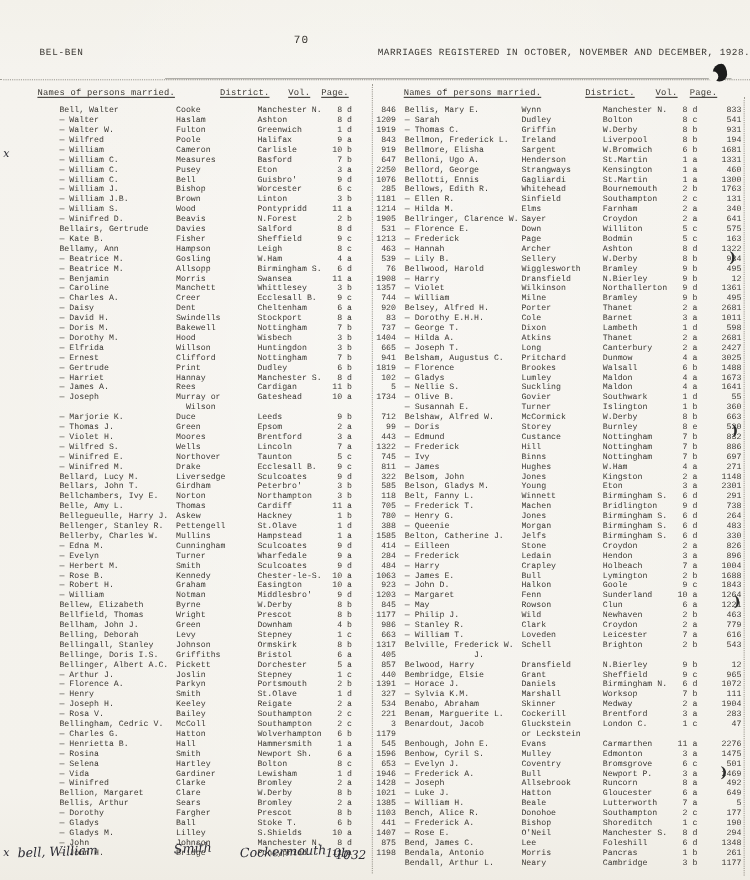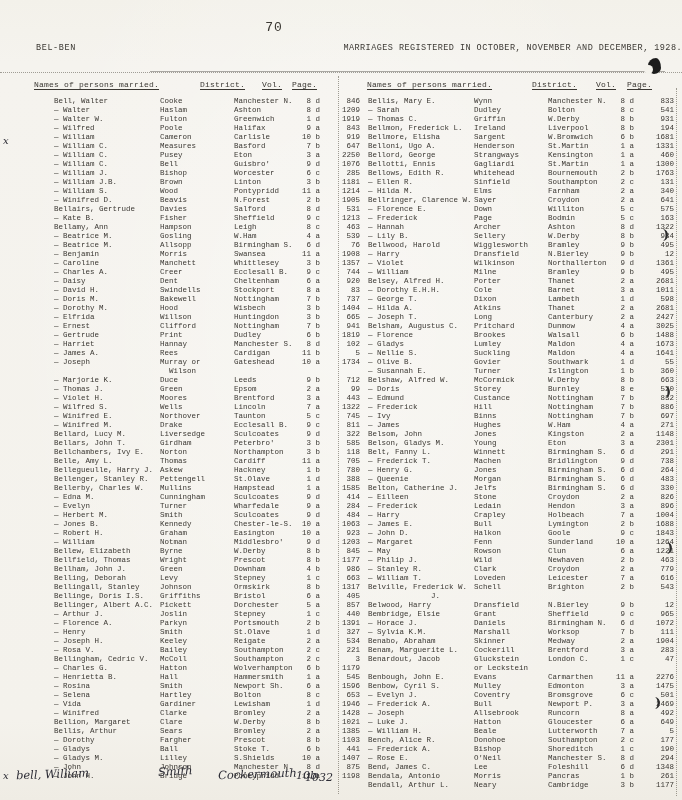--- a/index.html
+++ b/index.html
@@ -6,21 +6,21 @@
   body{
     width:682px;height:800px;position:relative;overflow:hidden;
     background:
       radial-gradient(ellipse at 50% 40%, rgba(255,255,255,.35), rgba(0,0,0,0) 70%),
       linear-gradient(180deg,#f3f1ea 0%,#f5f3ee 8%,#f4f2ec 90%,#efece4 100%);
     font-family:"Liberation Mono","DejaVu Sans Mono",monospace;
     color:#3b3833;
   }
   .abs{position:absolute;}
   .typed{font-family:"Liberation Mono","DejaVu Sans Mono",monospace;color:#3b3833;}
-  .page-number{left:0;width:548px;top:20px;text-align:center;font-size:13px;letter-spacing:1px;}
+  .page-number{left:0;width:548px;top:32px;text-align:center;font-size:10px;letter-spacing:1px;}
   .range{left:36px;top:43px;font-size:8.5px;letter-spacing:.6px;text-align:right;}
   .title{left:0;width:682px;top:43px;text-align:right;font-size:8.5px;letter-spacing:.45px;}
   .rule-dotted{left:0;top:72px;width:682px;height:0;border-top:1px dotted rgba(90,86,76,.55);}
   .rule-dark{left:150px;top:71px;width:515px;height:1px;background:rgba(45,42,38,.38);}
   .col-divider{left:338px;top:76px;height:718px;width:0;border-left:1px dotted rgba(110,106,96,.65);}
   .edge-divider{left:676px;top:88px;height:708px;width:0;border-left:1px dotted rgba(120,115,104,.7);}
   .th{font-size:8px;text-decoration:underline;text-underline-offset:1.5px;letter-spacing:.2px;}
   .table{position:absolute;top:97px;}
   #left-table{left:18px;margin-left:36px;}
   #right-table{left:368px;}
@@ -395,21 +395,21 @@
       <span class="c-p">284</span>
     </div>
     <div class="row">
       <span class="c-name">— Herbert M.</span>
       <span class="c-sp">Smith</span>
       <span class="c-d">Sculcoates</span>
       <span class="c-v"> 9 d</span>
       <span class="c-p">484</span>
     </div>
     <div class="row">
-      <span class="c-name">— Jones B.</span>
+      <span class="c-name">— Rose B.</span>
       <span class="c-sp">Kennedy</span>
       <span class="c-d">Chester-le-S.</span>
       <span class="c-v">10 a</span>
       <span class="c-p">1063</span>
     </div>
     <div class="row">
       <span class="c-name">— Robert H.</span>
       <span class="c-sp">Graham</span>
       <span class="c-d">Easington</span>
       <span class="c-v">10 a</span>

